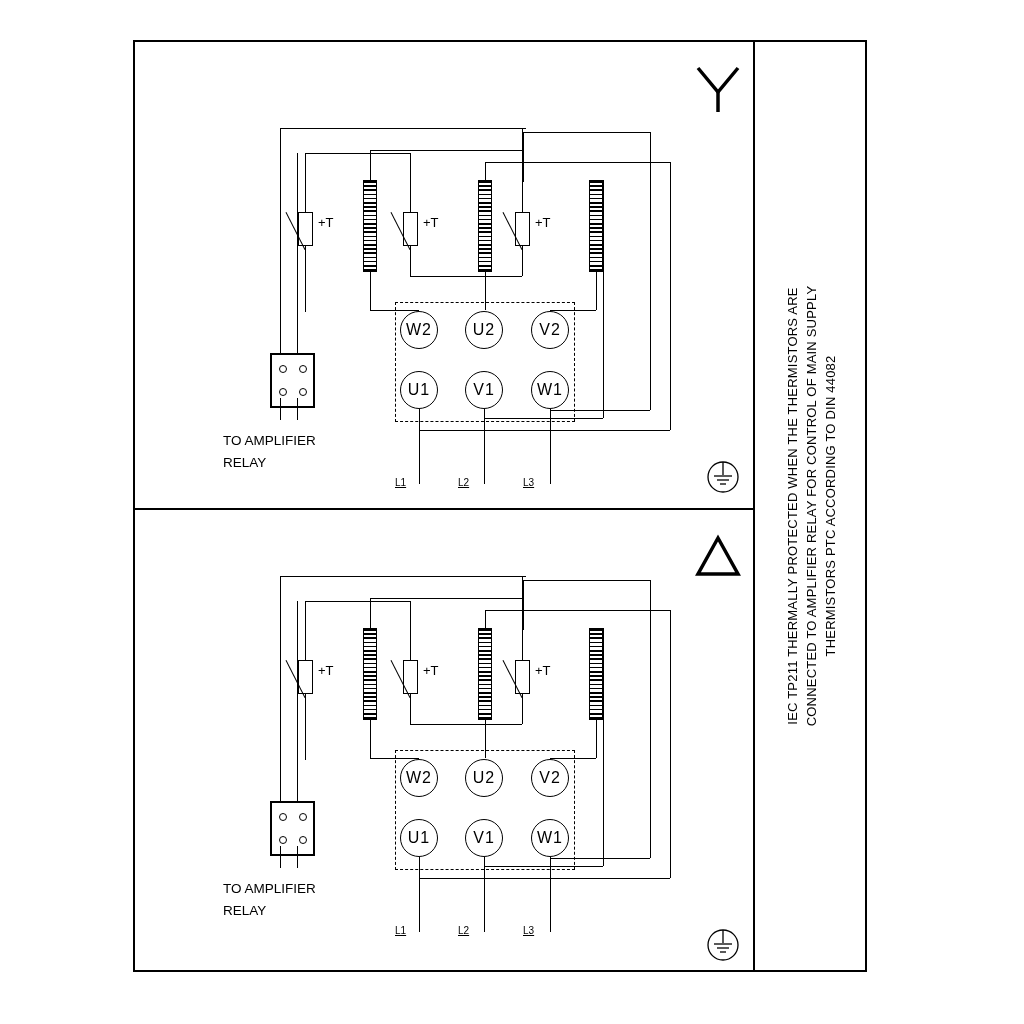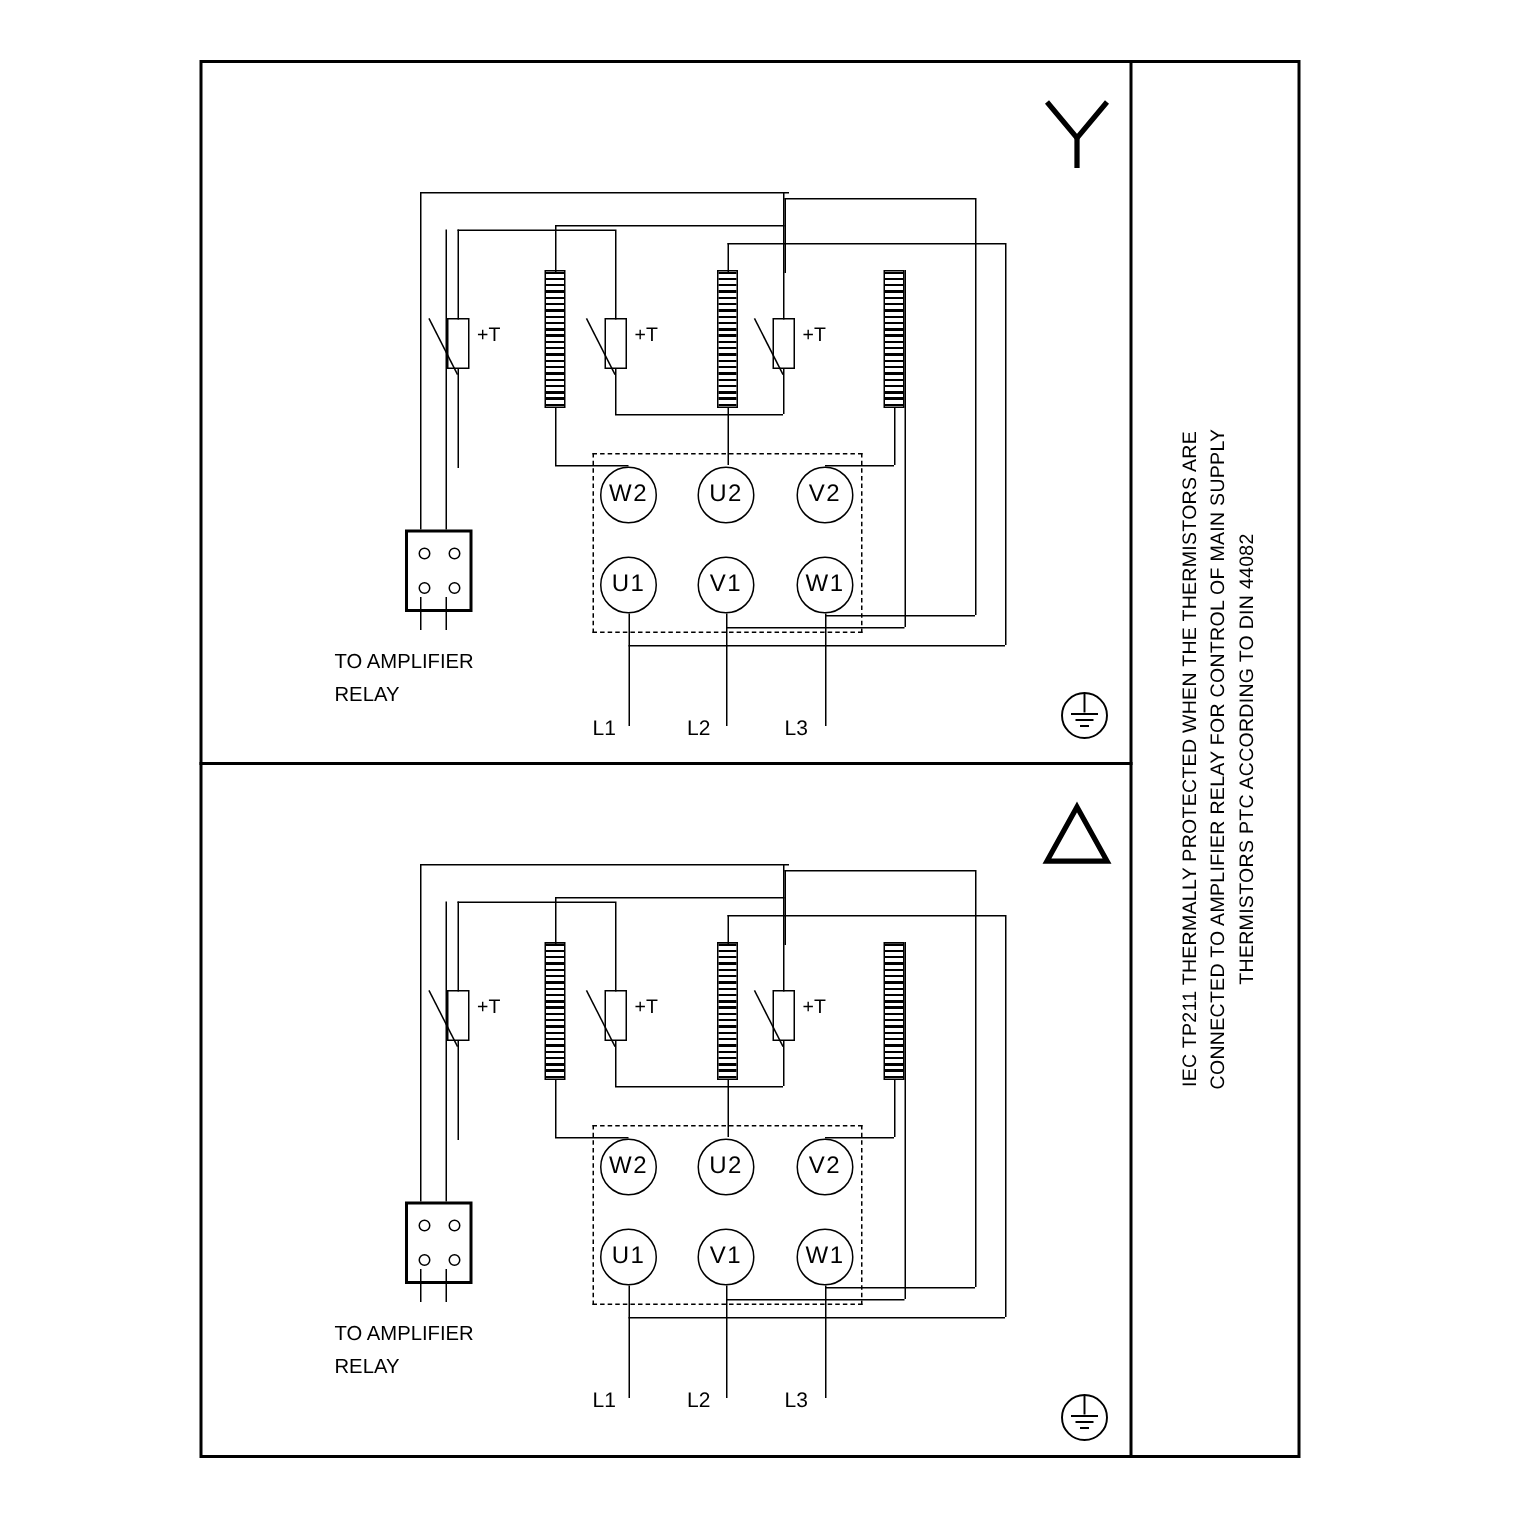--- a/index.html
+++ b/index.html
@@ -121,21 +121,22 @@
     box-sizing: border-box;
   }
   .txt {
     position: absolute;
     font-size: 13.5px;
     line-height: 22px;
     white-space: pre;
   }
   .phlabel {
     position: absolute;
-    font-size: 14px;
+    font-size: 10px;
+    text-decoration: underline;
   }
   .symbol {
     position: absolute;
   }
   #sidetext {
     position: absolute;
     left: 755px;
     top: 40px;
     width: 112px;
     height: 932px;

